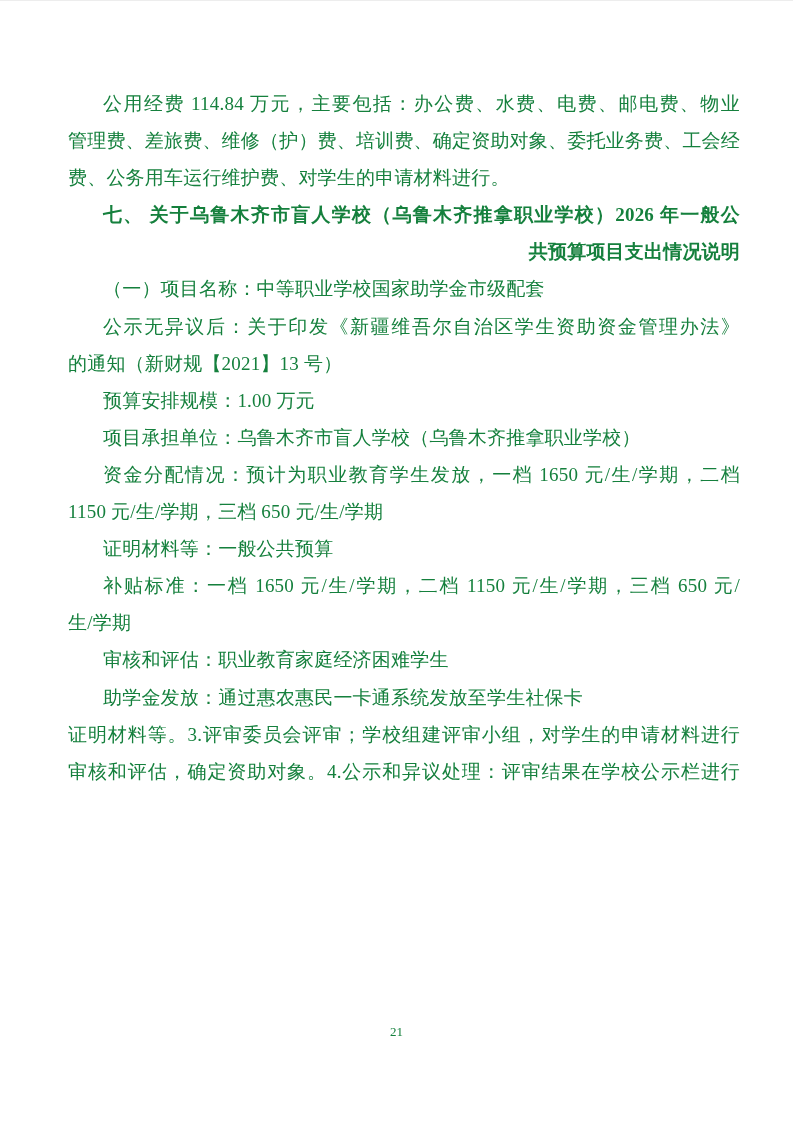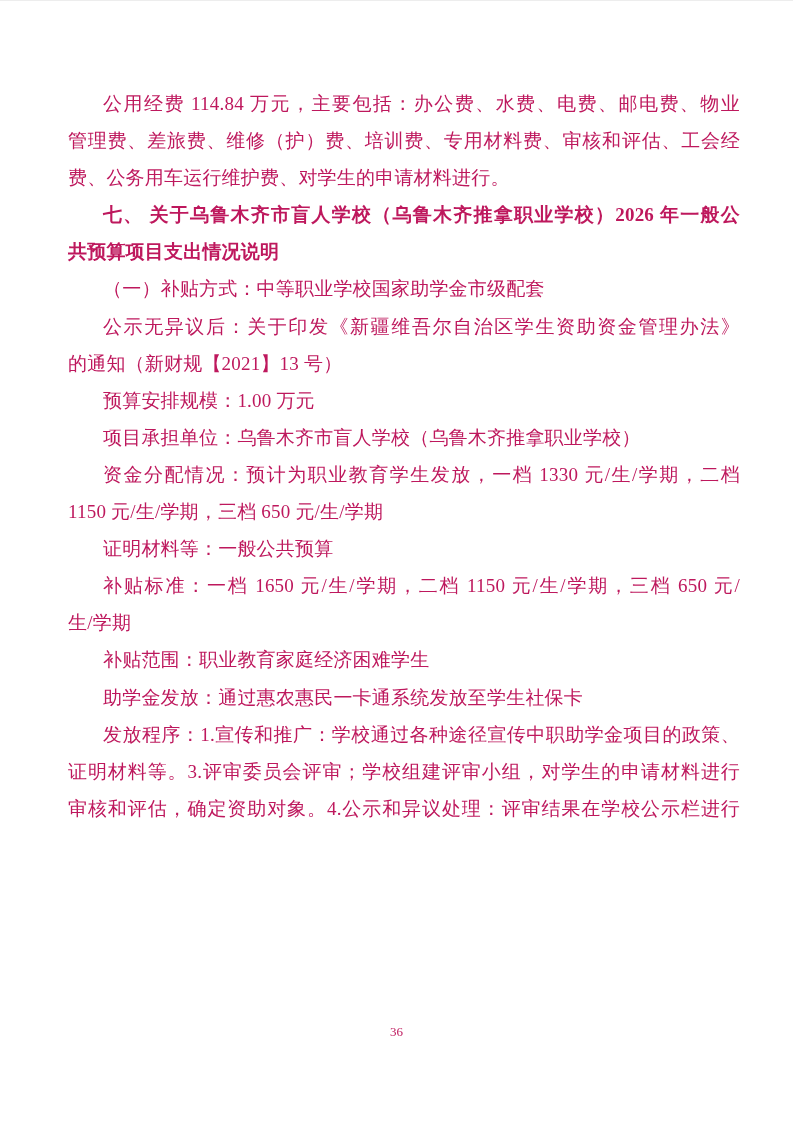--- a/index.html
+++ b/index.html
@@ -7,21 +7,21 @@
     padding: 0;
     background: #ffffff;
   }
   .page {
     position: relative;
     width: 793px;
     height: 1122px;
     background: #ffffff;
     overflow: hidden;
     font-family: "Liberation Serif", "DejaVu Serif", serif;
-    color: #be185d;
+    color: #15803d;
     border-top: 1px solid #ededed;
     box-sizing: border-box;
   }
   .doc {
     position: absolute;
     left: 68px;
     top: 84px;
     width: 672px;
   }
   .ln {
@@ -34,52 +34,52 @@
   .ln.j {
     text-align: justify;
     text-align-last: justify;
     text-justify: inter-ideograph;
   }
   .ln.ind {
     text-indent: 35px;
   }
   .ln.b {
     font-weight: 700;
+    text-align: right;
   }
   .pageno {
     position: absolute;
     top: 1022px;
     left: 0;
     width: 100%;
     text-align: center;
     font-size: 13px;
     line-height: 18px;
     font-family: "Liberation Serif", "DejaVu Serif", serif;
   }
 </style>
 </head>
 <body>
 
 <div class="page">
   <div class="doc">
     <div class="ln ind j">公用经费 114.84 万元，主要包括：办公费、水费、电费、邮电费、物业</div>
-    <div class="ln j">管理费、差旅费、维修（护）费、培训费、专用材料费、审核和评估、工会经</div>
+    <div class="ln j">管理费、差旅费、维修（护）费、培训费、确定资助对象、委托业务费、工会经</div>
     <div class="ln">费、公务用车运行维护费、对学生的申请材料进行。</div>
     <div class="ln ind j b">七、 关于乌鲁木齐市盲人学校（乌鲁木齐推拿职业学校）2026 年一般公</div>
     <div class="ln b">共预算项目支出情况说明</div>
-    <div class="ln ind">（一）补贴方式：中等职业学校国家助学金市级配套</div>
+    <div class="ln ind">（一）项目名称：中等职业学校国家助学金市级配套</div>
     <div class="ln ind j">公示无异议后：关于印发《新疆维吾尔自治区学生资助资金管理办法》</div>
     <div class="ln">的通知（新财规【2021】13 号）</div>
     <div class="ln ind">预算安排规模：1.00 万元</div>
     <div class="ln ind">项目承担单位：乌鲁木齐市盲人学校（乌鲁木齐推拿职业学校）</div>
-    <div class="ln ind j">资金分配情况：预计为职业教育学生发放，一档 1330 元/生/学期，二档</div>
+    <div class="ln ind j">资金分配情况：预计为职业教育学生发放，一档 1650 元/生/学期，二档</div>
     <div class="ln">1150 元/生/学期，三档 650 元/生/学期</div>
     <div class="ln ind">证明材料等：一般公共预算</div>
     <div class="ln ind j">补贴标准：一档 1650 元/生/学期，二档 1150 元/生/学期，三档 650 元/</div>
     <div class="ln">生/学期</div>
-    <div class="ln ind">补贴范围：职业教育家庭经济困难学生</div>
+    <div class="ln ind">审核和评估：职业教育家庭经济困难学生</div>
     <div class="ln ind">助学金发放：通过惠农惠民一卡通系统发放至学生社保卡</div>
-    <div class="ln ind j">发放程序：1.宣传和推广：学校通过各种途径宣传中职助学金项目的政策、</div>
     <div class="ln j">证明材料等。3.评审委员会评审；学校组建评审小组，对学生的申请材料进行</div>
     <div class="ln j">审核和评估，确定资助对象。4.公示和异议处理：评审结果在学校公示栏进行</div>
   </div>
-  <div class="pageno">36</div>
+  <div class="pageno">21</div>
 </div>
 
 </body></html>

